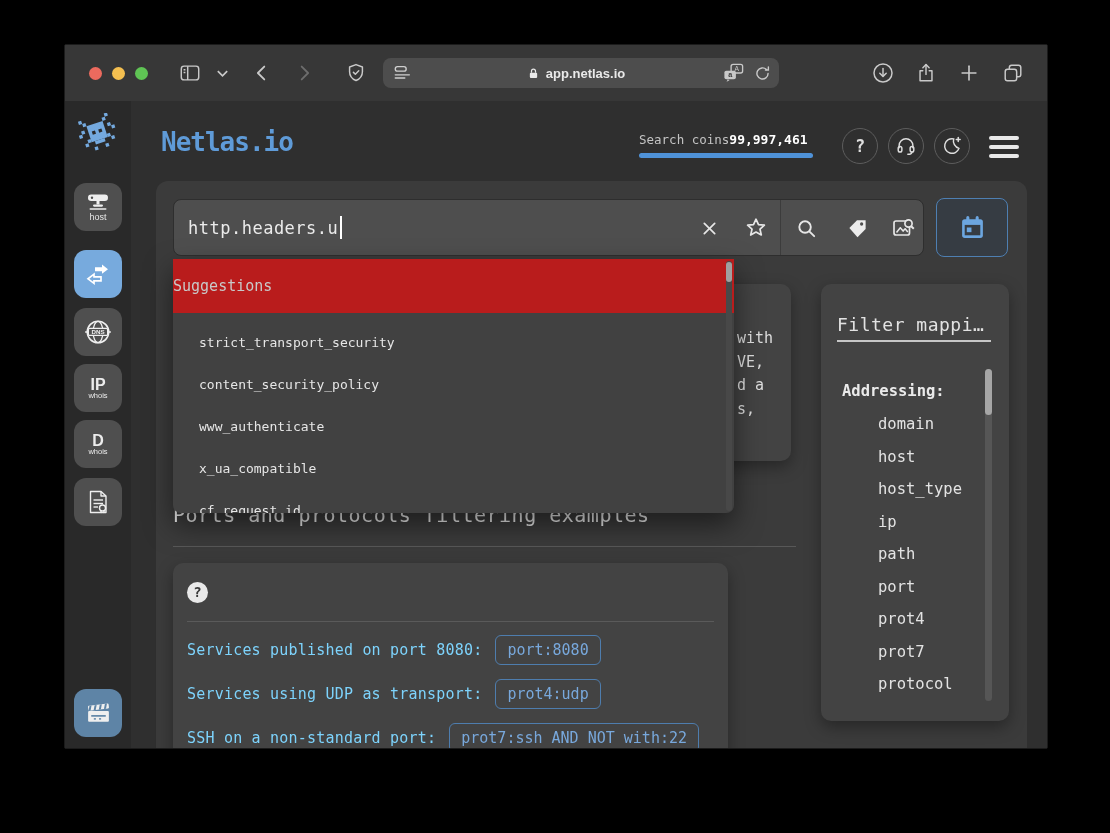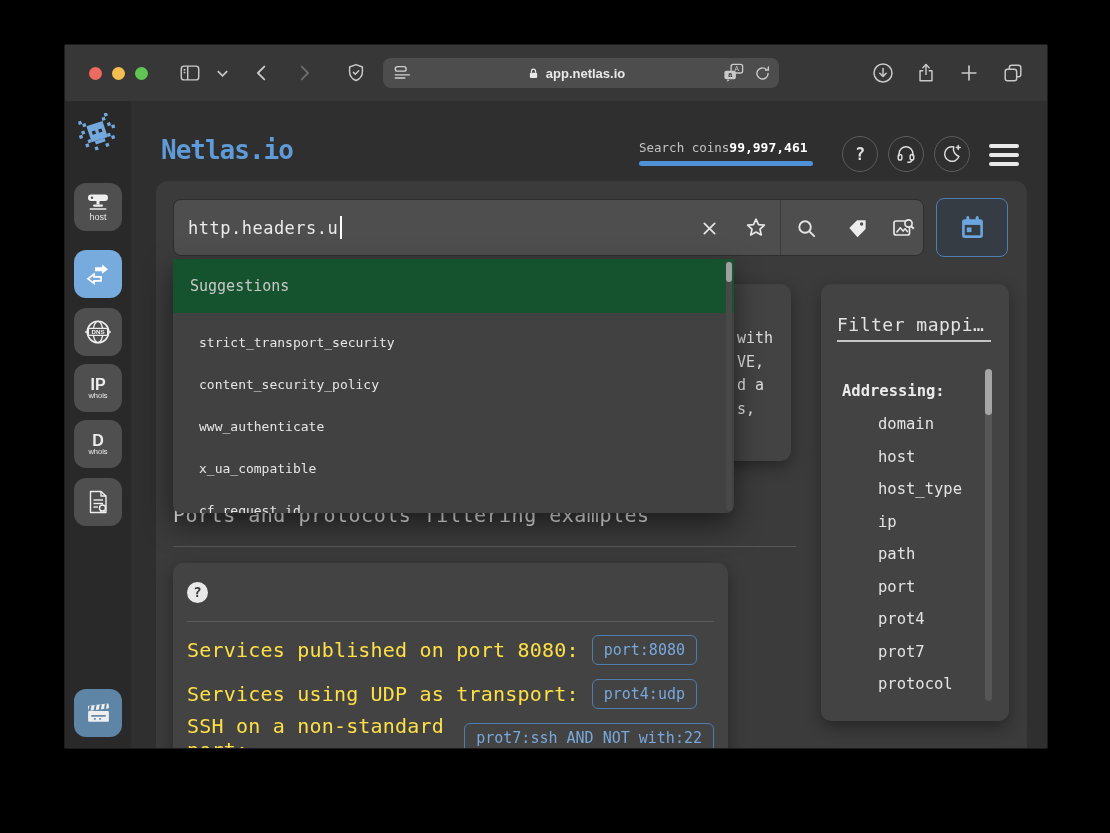--- a/index.html
+++ b/index.html
@@ -29,21 +29,21 @@
   .logo{position:absolute;left:11px;top:12px;width:44px;height:44px}
   .sbtn{position:absolute;left:9px;width:48px;height:48px;border-radius:12px;background:#4f4f4f;
         display:flex;flex-direction:column;align-items:center;justify-content:center;color:#ececec;cursor:pointer}
   .sbtn-host{top:82px}.sbtn-search{top:149px;background:#77aadd}.sbtn-dns{top:207px}
   .sbtn-ip{top:263px}.sbtn-d{top:319px}.sbtn-docs{top:377px}.sbtn-clap{top:588px;background:#5e84a6}
   .sb-label{font:9px "Liberation Sans",sans-serif;color:#e8e8e8;margin-top:1px}
   .sb-big{font:700 16px "Liberation Sans",sans-serif;line-height:15px}
   .sb-small{font:7.5px "Liberation Sans",sans-serif;line-height:8px}
 
   
-  .app-header{position:absolute;left:66px;top:12px;right:0;height:80px}
+  .app-header{position:absolute;left:66px;top:4px;right:0;height:80px}
   .brand{position:absolute;left:30px;top:22px;font-weight:700;font-size:26px;color:#5f9bd8;letter-spacing:-1px}
   .coins{position:absolute;left:508px;top:27px;width:174px}
   .coins-row{display:flex;align-items:baseline;font-size:12.5px;color:#c3c3c3}
   .coins-val{color:#ffffff;font-weight:700;font-size:13px}
   .coins-bar{margin-top:6px;height:5px;border-radius:3px;background:#4f92d8}
   .circle{position:absolute;top:23px;width:36px;height:36px;border-radius:50%;border:1px solid #5d5d5d;
           display:flex;align-items:center;justify-content:center;color:#dedede;box-sizing:border-box;cursor:pointer}
   .c-help{left:711px;font:700 17px "DejaVu Sans Mono",monospace}
   .c-support{left:757px}.c-theme{left:803px}
   .burger{position:absolute;left:858px;top:31px;width:30px;cursor:pointer}
@@ -64,21 +64,21 @@
            color:#e6e6e6;cursor:pointer}
   .sb-clear{left:518px}.sb-star{left:565px}
   .sb-divider{position:absolute;left:606px;top:0;bottom:0;width:1px;background:#3c3c3c}
   .sb-find{left:615px}.sb-tag{left:666px}.sb-img{left:712px}
   .calendar-btn{position:absolute;left:780px;top:17px;width:72px;height:59px;border:1.5px solid #4e7fb2;border-radius:8px;
                 background:#363c43;box-sizing:border-box;display:flex;align-items:center;justify-content:center;cursor:pointer}
 
   
   .dropdown{position:absolute;left:17px;top:78px;width:561px;height:254px;background:#414141;
             border-radius:0 0 8px 8px;box-shadow:0 12px 28px rgba(0,0,0,.5);z-index:10;overflow:hidden}
-  .dd-header{height:54px;background:#14532d;display:flex;align-items:center;padding-left:17px;
+  .dd-header{height:54px;background:#b91c1c;display:flex;align-items:center;
              font-size:15px;color:#c9c9c9}
   .dd-list{padding-top:8px}
   .dd-item{height:42px;display:flex;align-items:center;padding-left:26px;font-size:13px;color:#e6e6e6;cursor:pointer}
   .dd-track{position:absolute;right:2px;top:2px;bottom:2px;width:6px;border-radius:3px;background:#484848}
   .dd-thumb{position:absolute;right:2px;top:3px;width:6px;height:20px;border-radius:3px;background:#a0a0a0}
 
   
   .hidden-card{position:absolute;left:409px;top:103px;width:226px;height:177px;background:#434343;border-radius:10px;
                box-shadow:0 6px 16px rgba(0,0,0,.35);z-index:3}
   .hidden-lines{position:absolute;left:172px;top:43px;font-size:15px;line-height:23.5px;color:#dfdfdf;white-space:pre}
@@ -89,21 +89,21 @@
 
   
   .ex-card{position:absolute;left:17px;top:382px;width:555px;height:280px;background:#434343;border-radius:10px;
            box-shadow:0 6px 16px rgba(0,0,0,.35);z-index:2;box-sizing:border-box;padding:0 14px}
   .ex-title-row{height:58px;display:flex;align-items:center;justify-content:space-between}
   .ex-title{font-size:17px;color:#eaeaea;letter-spacing:.3px}
   .q-badge{width:21px;height:21px;border-radius:50%;background:#e9e9e9;color:#3a3a3a;display:flex;align-items:center;
            justify-content:center;font:700 14px "DejaVu Sans Mono",monospace;cursor:pointer}
   .ex-divider{height:1px;background:#5a5a5a;margin:0 0 6px 0}
   .ex-row{height:44px;display:flex;align-items:center}
-  .ex-label{font-size:20px;color:#fde047;letter-spacing:.2px}
+  .ex-label{font-size:15px;color:#7dd3fc;letter-spacing:.2px}
   .chip{margin-left:13px;padding:5px 11px;border:1px solid #4e7dae;border-radius:6px;color:#78a8dc;
         font-size:15px;white-space:nowrap;cursor:pointer}
 
   
   .panel{position:absolute;left:665px;top:103px;width:188px;height:437px;background:#434343;border-radius:10px;
          box-shadow:0 6px 16px rgba(0,0,0,.35);z-index:2;box-sizing:border-box}
   .panel-title{position:absolute;left:16px;top:30px;font-size:18px;color:#e2e2e2;letter-spacing:.5px}
   .panel-underline{position:absolute;left:16px;top:56px;width:154px;height:2px;background:#c6c6c6}
   .panel-group{position:absolute;left:21px;top:98px;font-size:15.5px;font-weight:700;color:#eaeaea}
   .panel-list{position:absolute;left:57px;top:124px;font-size:15.5px;color:#e3e3e3;line-height:32.5px;list-style:none;

